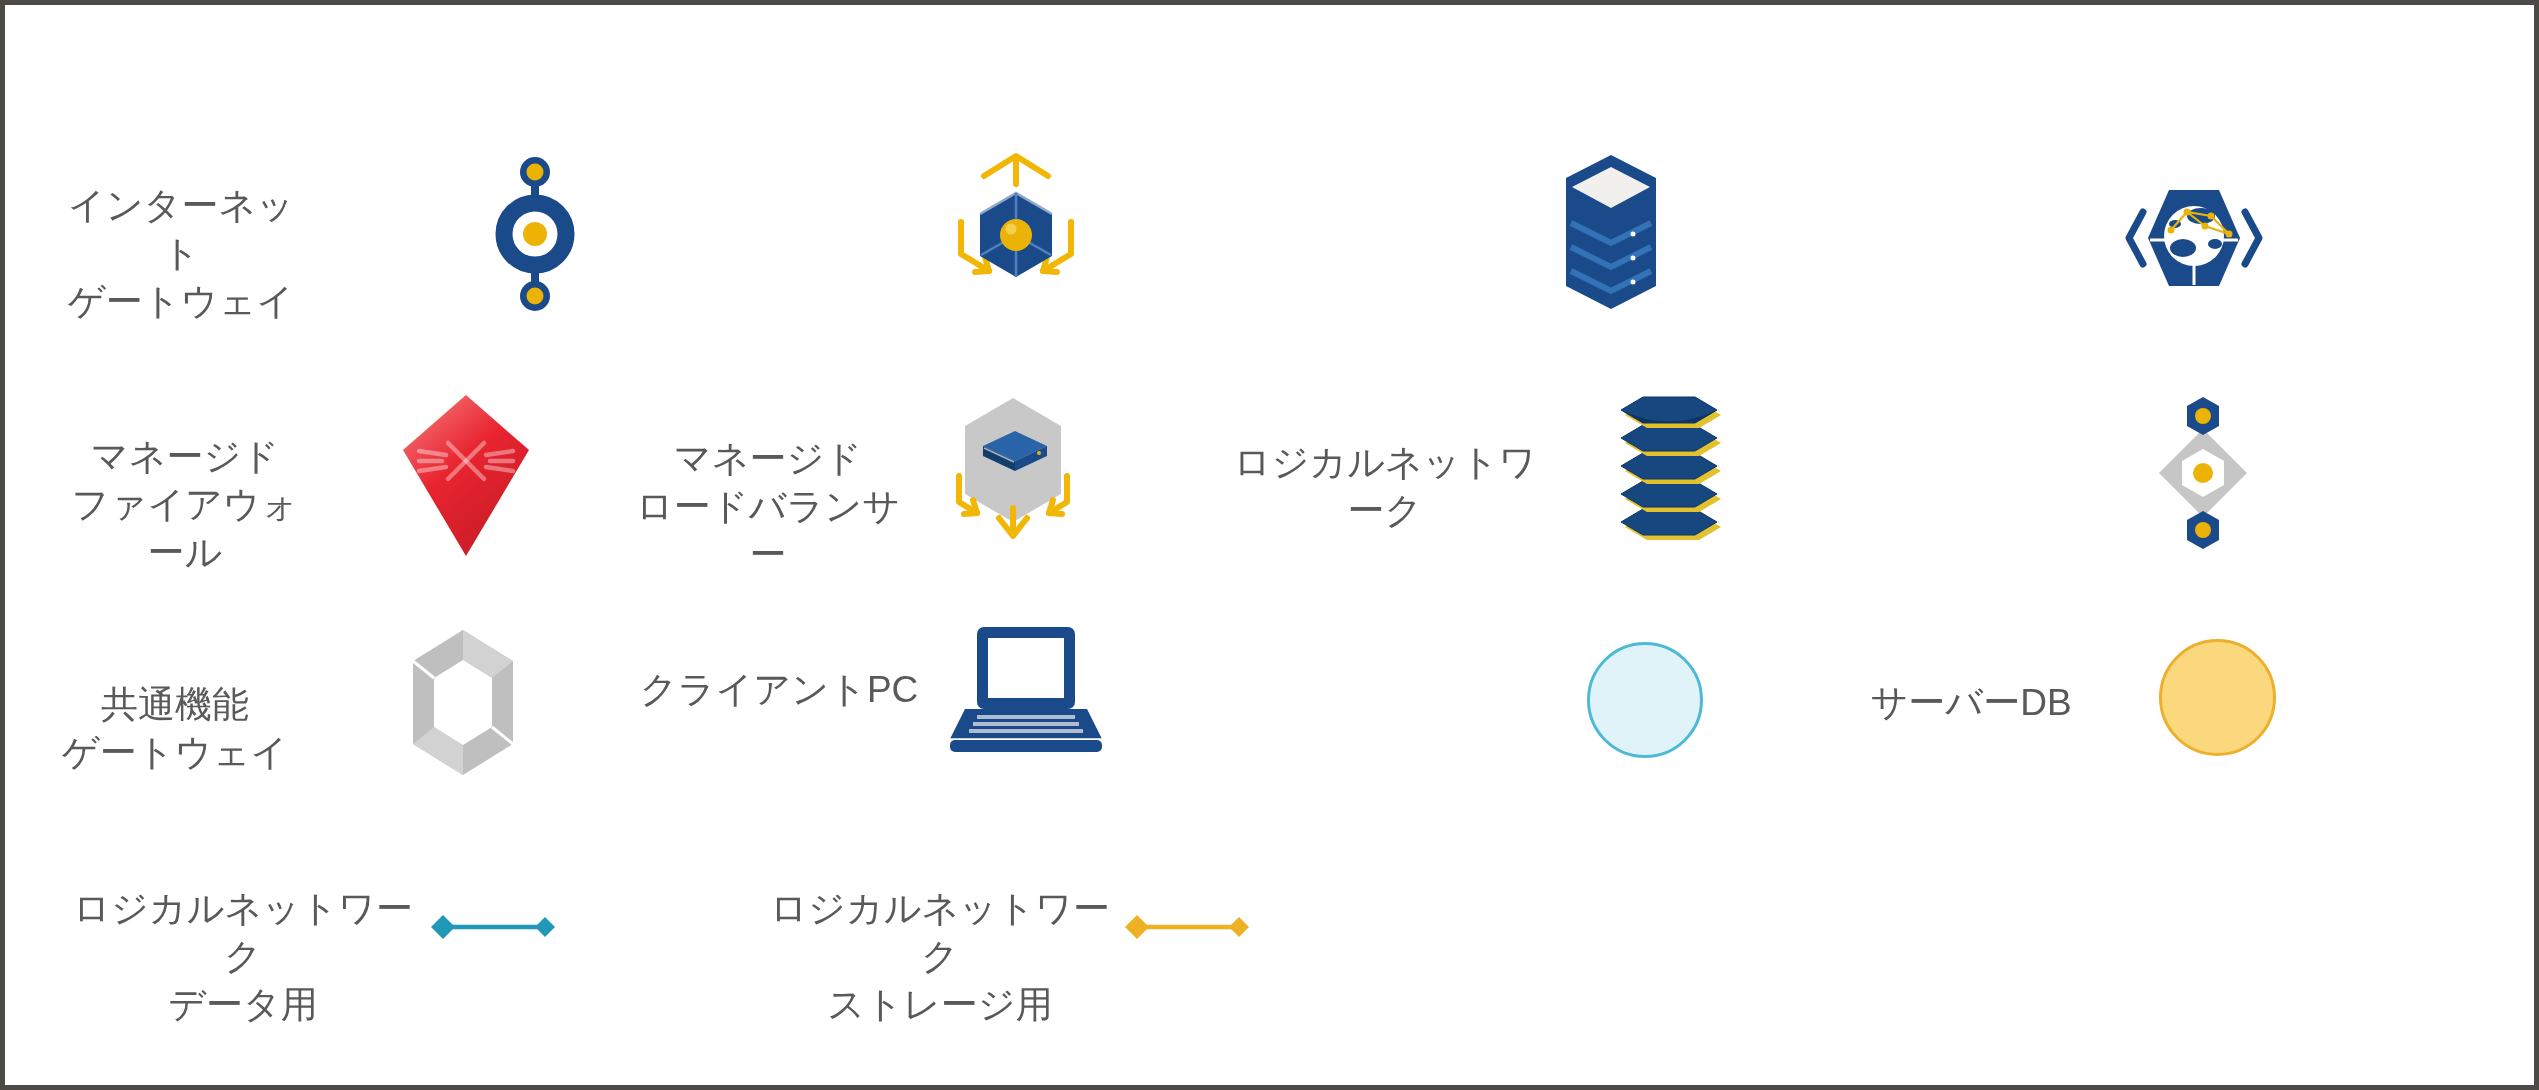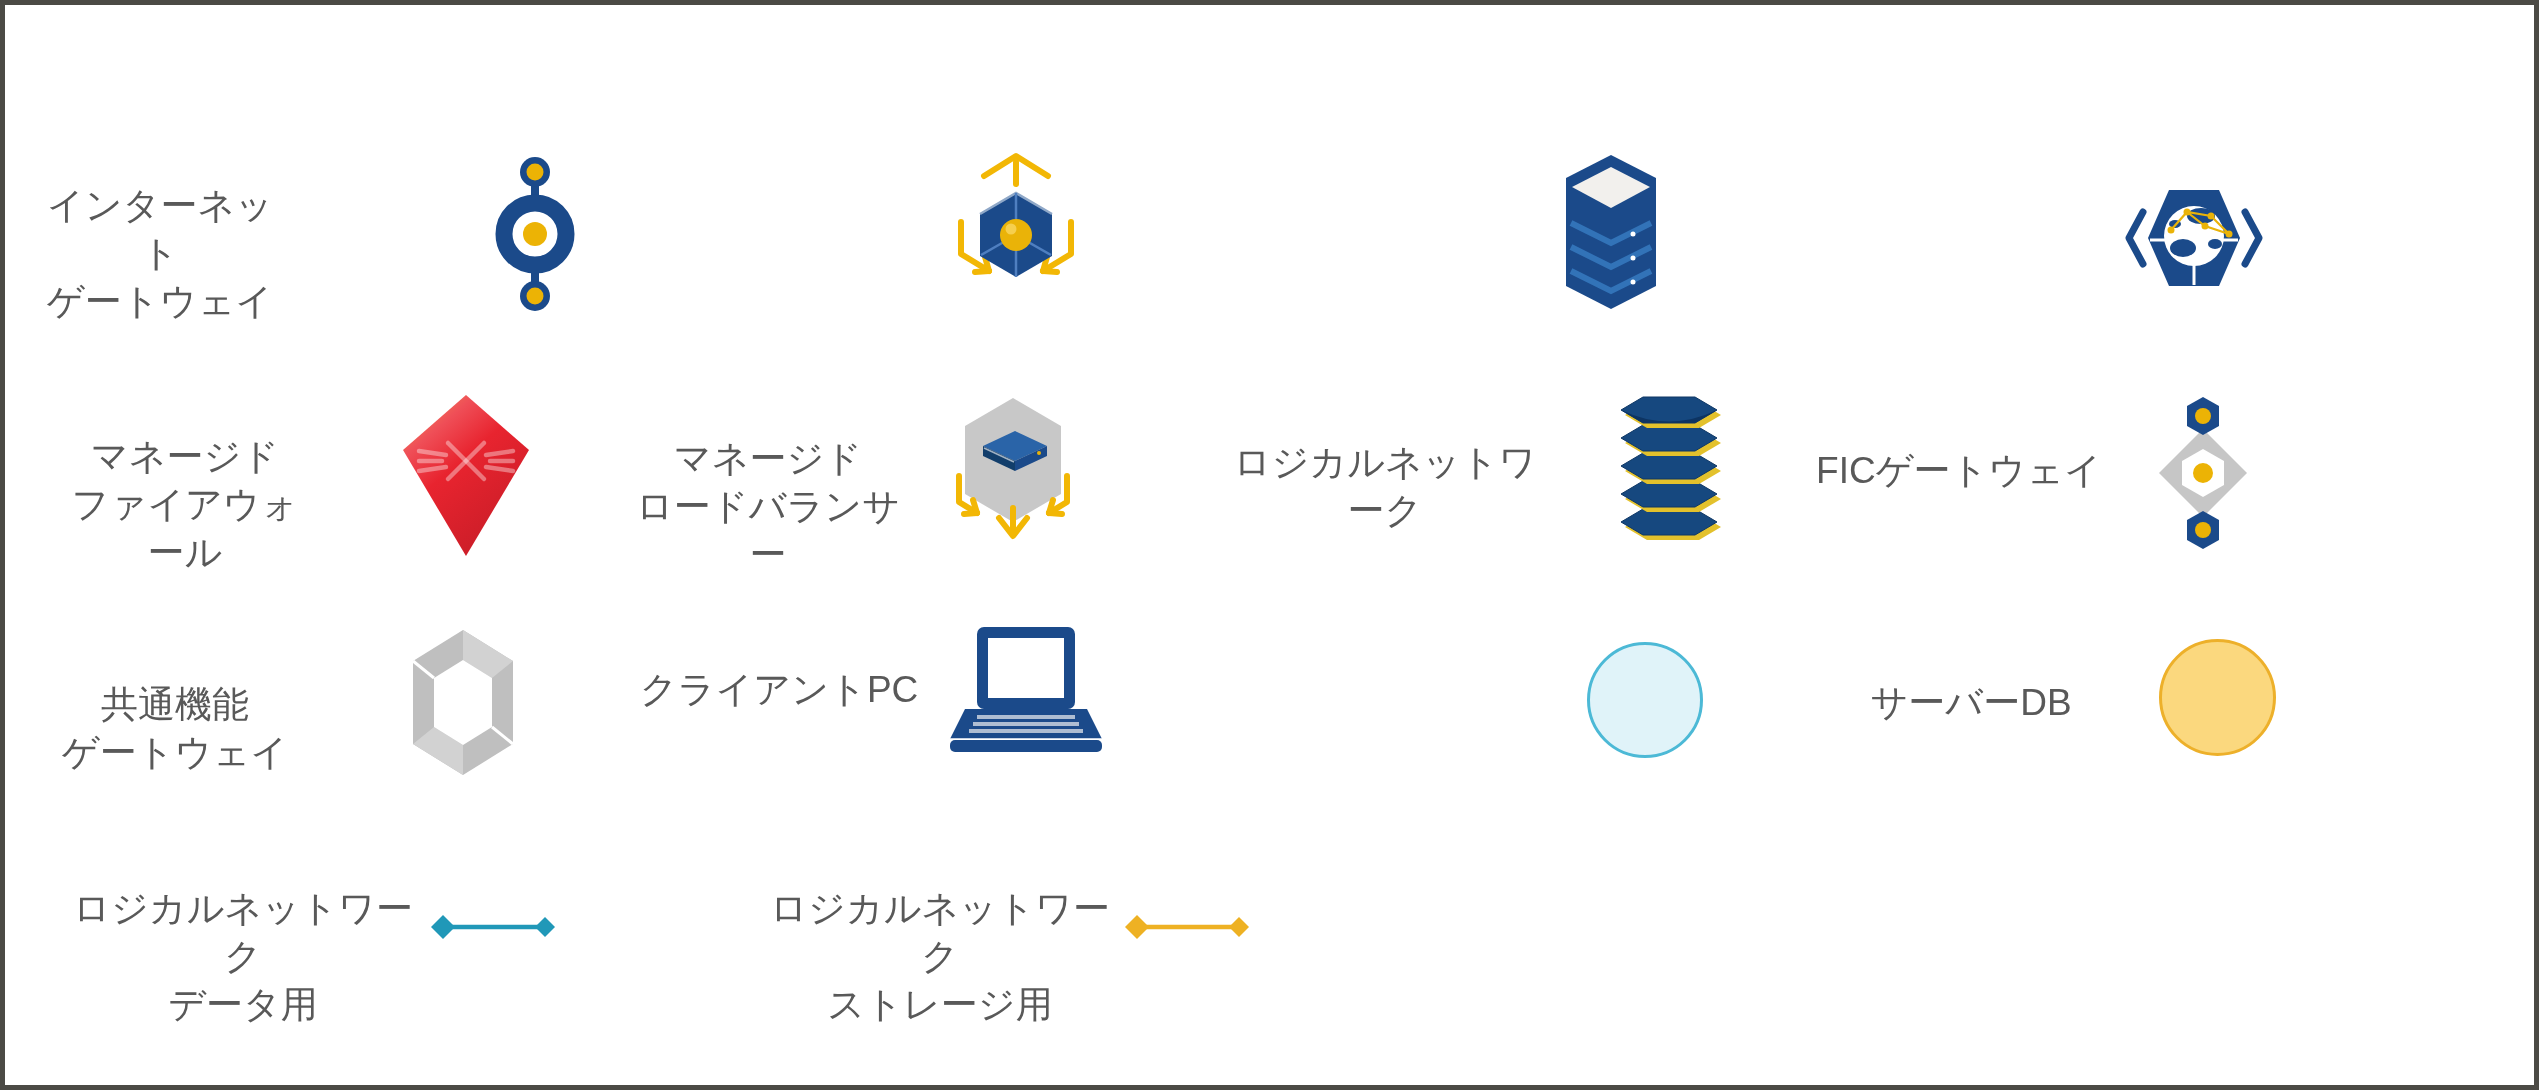--- a/index.html
+++ b/index.html
@@ -23,21 +23,21 @@
   .ico svg{display:block;width:100%;height:100%;}
   .circle-marker{position:absolute;border-radius:50%;box-sizing:border-box;}
   .group-a{background:#e0f3f9;border:3px solid #4cb9d6;}
   .group-b{background:#fbd87e;border:3px solid #edb02a;}
 </style>
 </head>
 <body>
 
 <div class="canvas">
 
-  <div class="lbl" style="left:30px;top:177px;width:250px">インターネット
+  <div class="lbl" style="left:51px;top:177px;width:250px">インターネット
 ゲートウェイ</div>
   <div class="ico" style="left:480px;top:148px;width:100px;height:162px">
     <svg viewBox="0 0 100 162" xmlns="http://www.w3.org/2000/svg">
       <rect x="46" y="16" width="8" height="130" fill="#1b4a8a"></rect>
       <circle cx="50" cy="81" r="31" fill="#ffffff" stroke="#1b4a8a" stroke-width="17"></circle>
       <circle cx="50" cy="81" r="12" fill="#ecb305"></circle>
       <circle cx="50" cy="19" r="15" fill="#1b4a8a"></circle>
         <circle cx="50" cy="19" r="8.5" fill="#ecb305"></circle>
       <circle cx="50" cy="143" r="15" fill="#1b4a8a"></circle>
         <circle cx="50" cy="143" r="8.5" fill="#ecb305"></circle>
@@ -182,21 +182,20 @@
         </g>
         <g>
           <polygon points="36,5 88,5 110,18 88,31 36,31 14,18" fill="#e3c12c"></polygon>
           <polygon points="32,0 84,0 106,13 84,26 32,26 10,13" fill="#16487f" stroke="#0e3765" stroke-width="1"></polygon>
           <path d="M10,13 Q58,36 106,13 L84,26 L32,26 Z" fill="#0d3462"></path>
         </g>
       </g>
     </svg>
   </div>
 
-  <div class="lbl" style="left:1798px;top:442px;width:312px">FICゲートウェイ</div>
   <div class="ico" style="left:2152px;top:392px;width:92px;height:152px">
     <svg viewBox="0 0 92 152" xmlns="http://www.w3.org/2000/svg">
       <polygon points="46,32 90,76 46,120 2,76" fill="#c6c6c6"></polygon>
       <polygon points="46,52 67,64 67,88 46,100 25,88 25,64" fill="#ffffff"></polygon>
       <circle cx="46" cy="76" r="10" fill="#ecb305"></circle>
       <polygon points="46,0 62,9 62,29 46,38 30,29 30,9" fill="#1b4a8a"></polygon>
       <circle cx="46" cy="19" r="8" fill="#ecb305"></circle>
       <polygon points="46,114 62,123 62,143 46,152 30,143 30,123" fill="#1b4a8a"></polygon>
       <circle cx="46" cy="133" r="8" fill="#ecb305"></circle>
     </svg>

